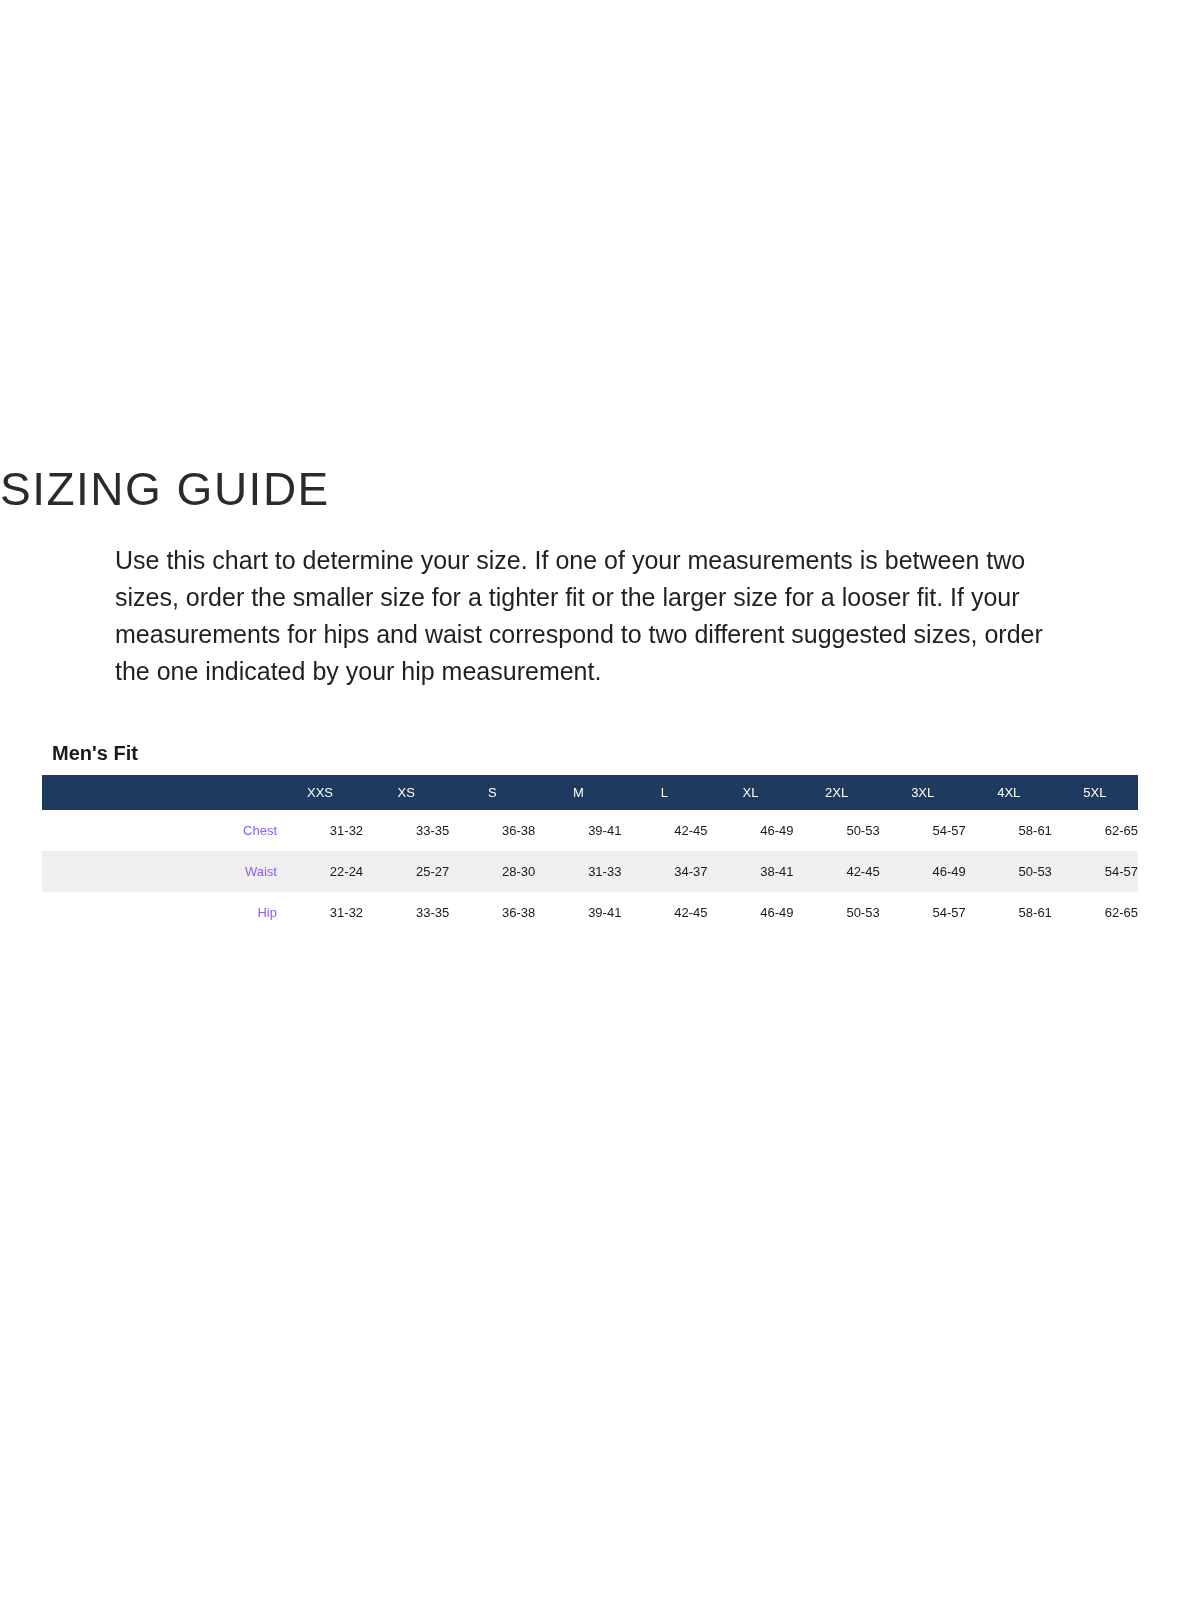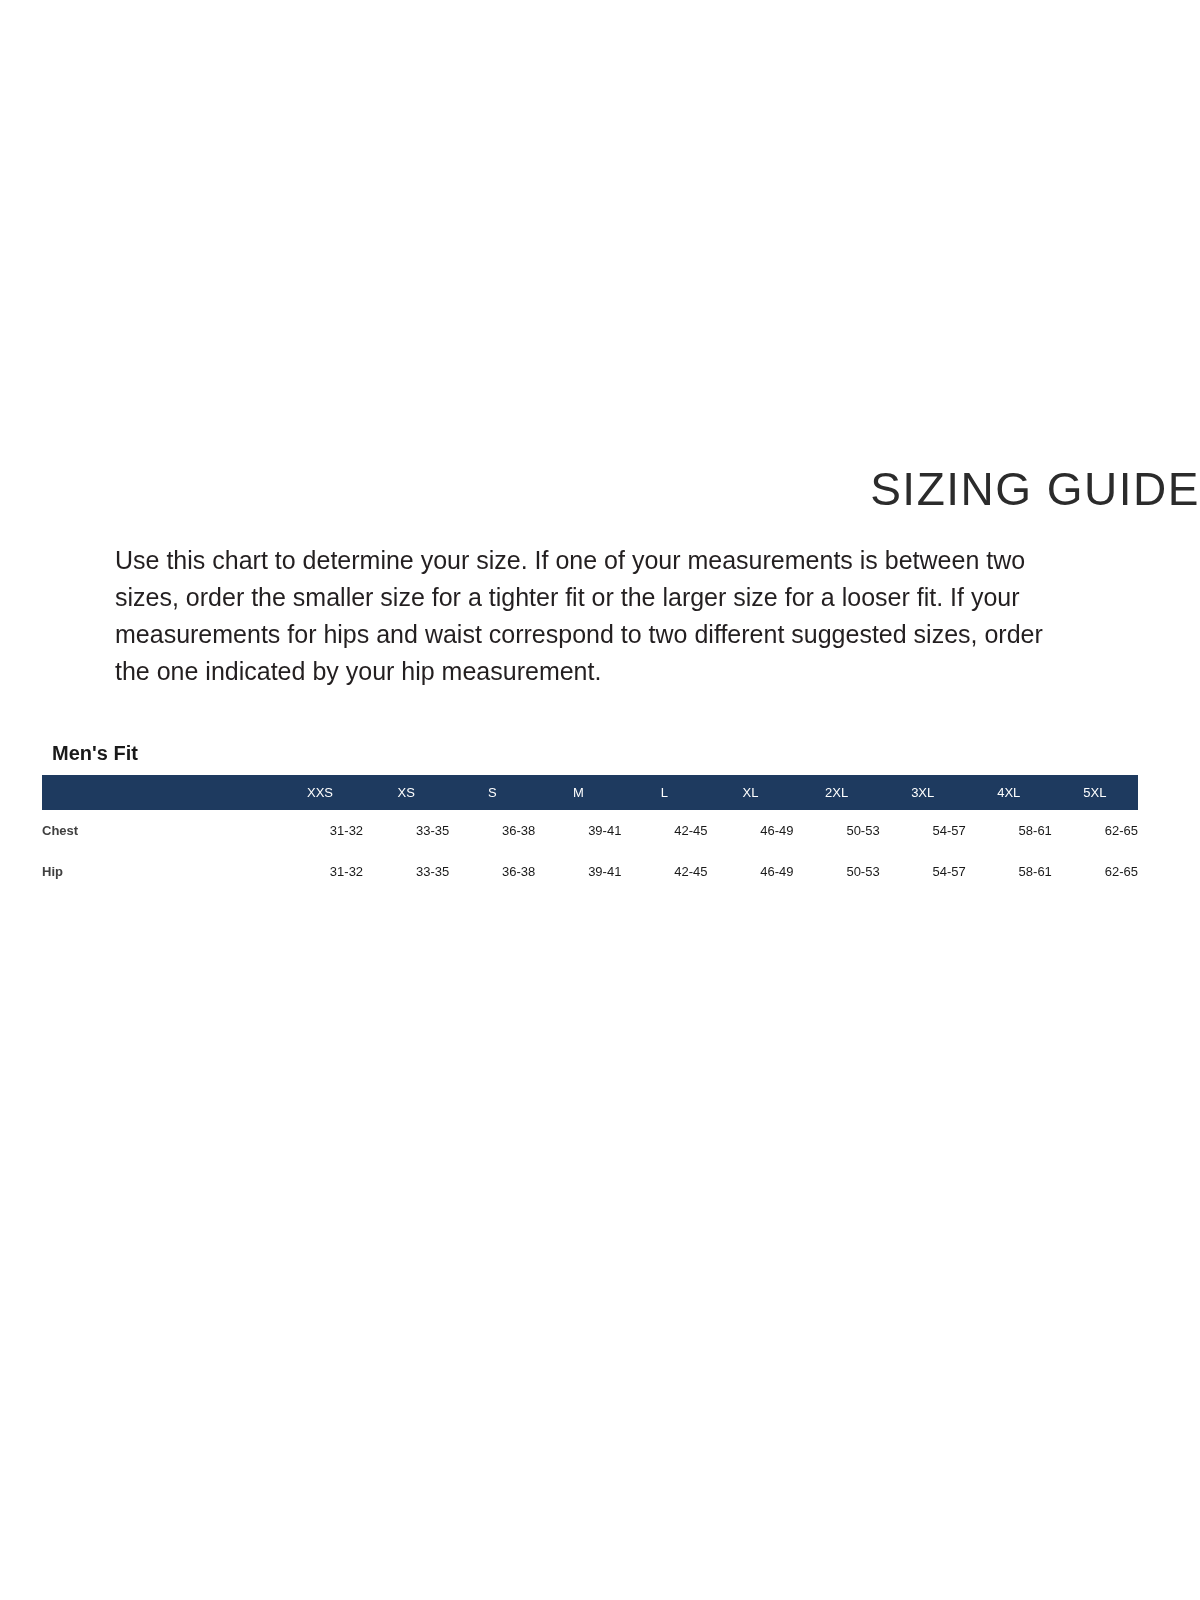--- a/index.html
+++ b/index.html
@@ -12,21 +12,21 @@
     width: 1200px;
     height: 1600px;
     background: #ffffff;
     font-family: "Liberation Sans", sans-serif;
     color: #231f20;
     overflow: hidden;
   }
   .page-title {
     margin: 0;
     padding-top: 462px;
-    text-align: right;
+    text-align: left;
     font-size: 46px;
     font-weight: 400;
     letter-spacing: 1.5px;
     color: #2b2b2b;
   }
   .intro {
     margin: 26px 130px 0 115px;
     width: 940px;
     font-size: 25px;
     line-height: 1.48;
@@ -52,23 +52,23 @@
     height: 35px;
   }
   thead th {
     font-weight: 400;
     text-align: center;
     padding: 0;
   }
   tbody tr { height: 41px; }
   tbody tr.stripe { background: #efefef; }
   tbody th {
-    font-weight: 700;
-    text-align: left;
-    color: #404040;
+    font-weight: 400;
+    text-align: right;
+    color: #8b5cf6;
     padding: 0;
   }
   tbody td {
     text-align: right;
     color: #1a1a1a;
     padding: 0;
   }
 </style>
 </head>
 <body>
@@ -107,20 +107,33 @@
           <td>33-35</td>
           <td>36-38</td>
           <td>39-41</td>
           <td>42-45</td>
           <td>46-49</td>
           <td>50-53</td>
           <td>54-57</td>
           <td>58-61</td>
           <td>62-65</td>
         </tr>
+        <tr class="stripe">
+          <th scope="row">Waist</th>
+          <td>22-24</td>
+          <td>25-27</td>
+          <td>28-30</td>
+          <td>31-33</td>
+          <td>34-37</td>
+          <td>38-41</td>
+          <td>42-45</td>
+          <td>46-49</td>
+          <td>50-53</td>
+          <td>54-57</td>
+        </tr>
         <tr>
           <th scope="row">Hip</th>
           <td>31-32</td>
           <td>33-35</td>
           <td>36-38</td>
           <td>39-41</td>
           <td>42-45</td>
           <td>46-49</td>
           <td>50-53</td>
           <td>54-57</td>

